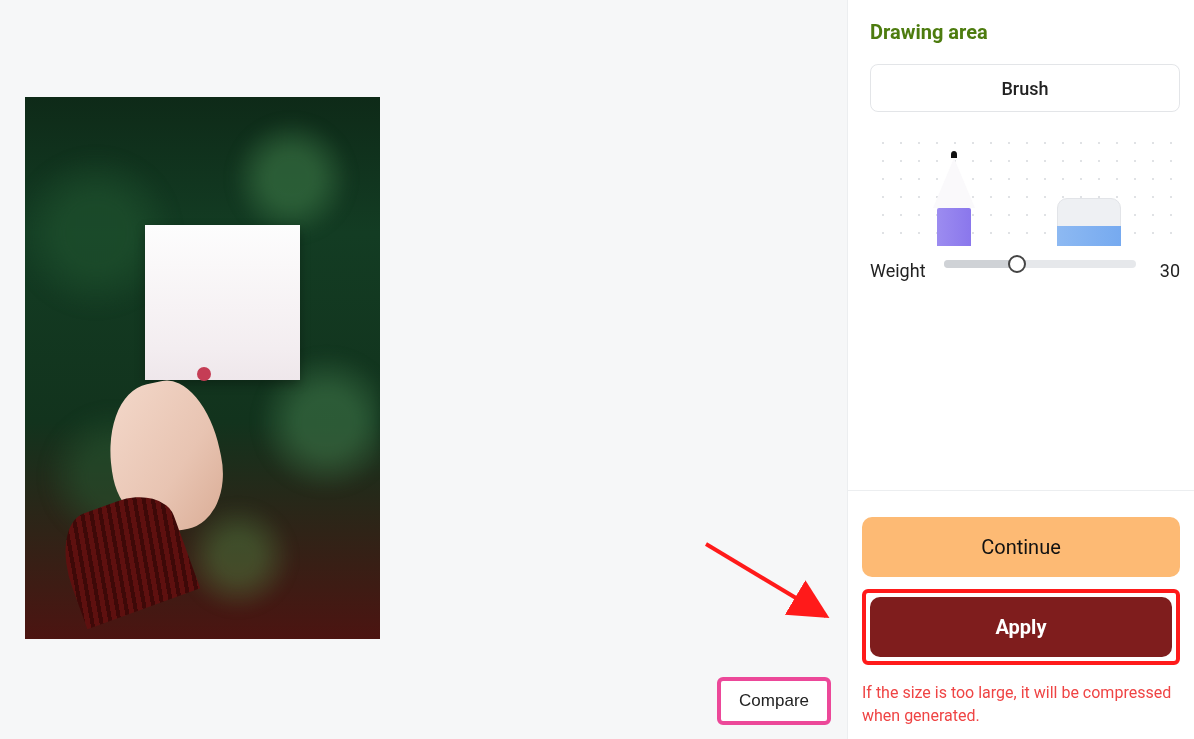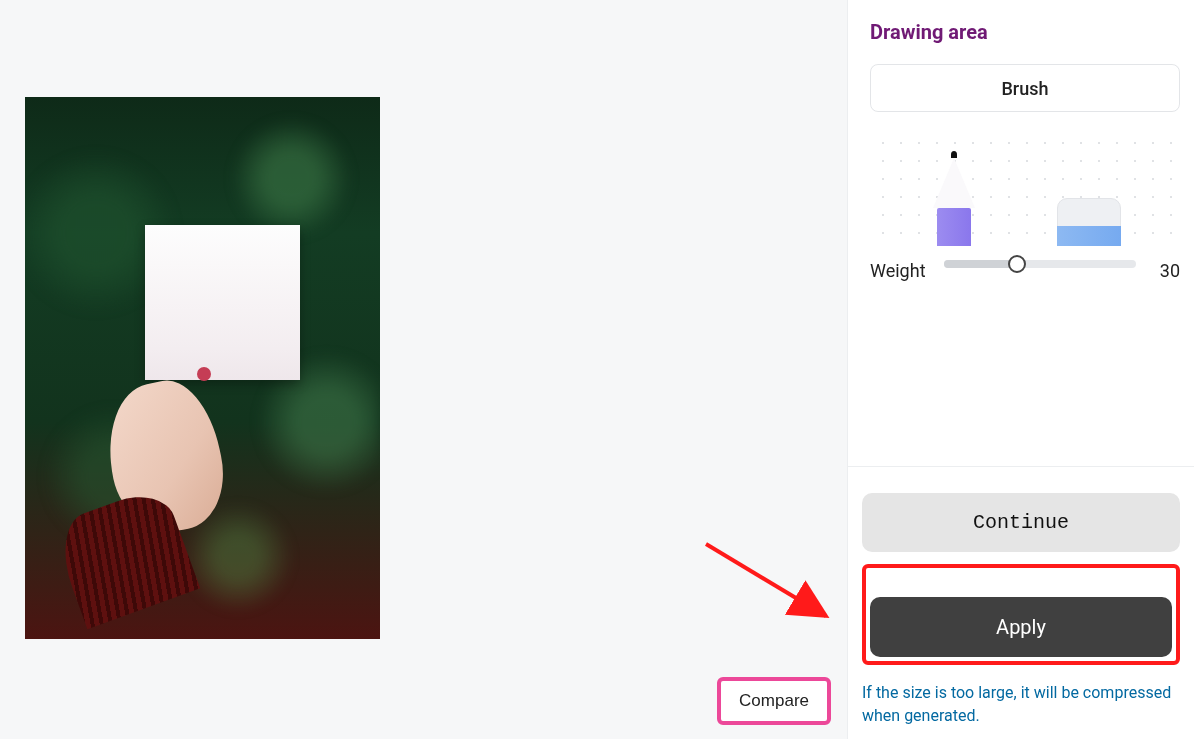--- a/index.html
+++ b/index.html
@@ -91,21 +91,21 @@
     display: flex;
     flex-direction: column;
     position: relative;
   }
   .sidebar-top {
     padding: 20px 14px 0 22px;
   }
   .section-title {
     font-size: 20px;
     font-weight: 700;
-    color: #701a75;
+    color: #4d7c0f;
     margin-bottom: 20px;
   }
   .mode-toggle {
     display: flex;
     background: #f1f2f4;
     border-radius: 8px;
     height: 48px;
     margin-bottom: 18px;
     overflow:hidden;
   }
@@ -207,40 +207,38 @@
     display:block;
     width:100%;
     border:none;
     border-radius:10px;
     font-size: 20px;
     padding: 18px 0;
     cursor:pointer;
     font-family:inherit;
   }
   .btn.continue {
-    background:#e5e5e5;
+    background:#fdba74;
     color:#111;
     margin-bottom: 12px;
-    font-family: Liberation Mono, monospace;
   }
   .btn.apply {
-    background:#404040;
+    background:#7f1d1d;
     color:#fff;
-    font-weight:400;
-    margin-top:25px;
+    font-weight:700;
   }
   .apply-wrap {
     border: 4px solid #ff1a1a;
     border-radius: 6px;
     padding: 4px;
     margin-bottom: 16px;
   }
   .hint {
     font-size: 16px;
-    color:#0369a1;
+    color:#ef4444;
     line-height:1.45;
   }
   .annotation-arrow {
     position:absolute;
     right: 346px;
     top: 536px;
     width: 150px;
     height: 100px;
     pointer-events:none;
   }

